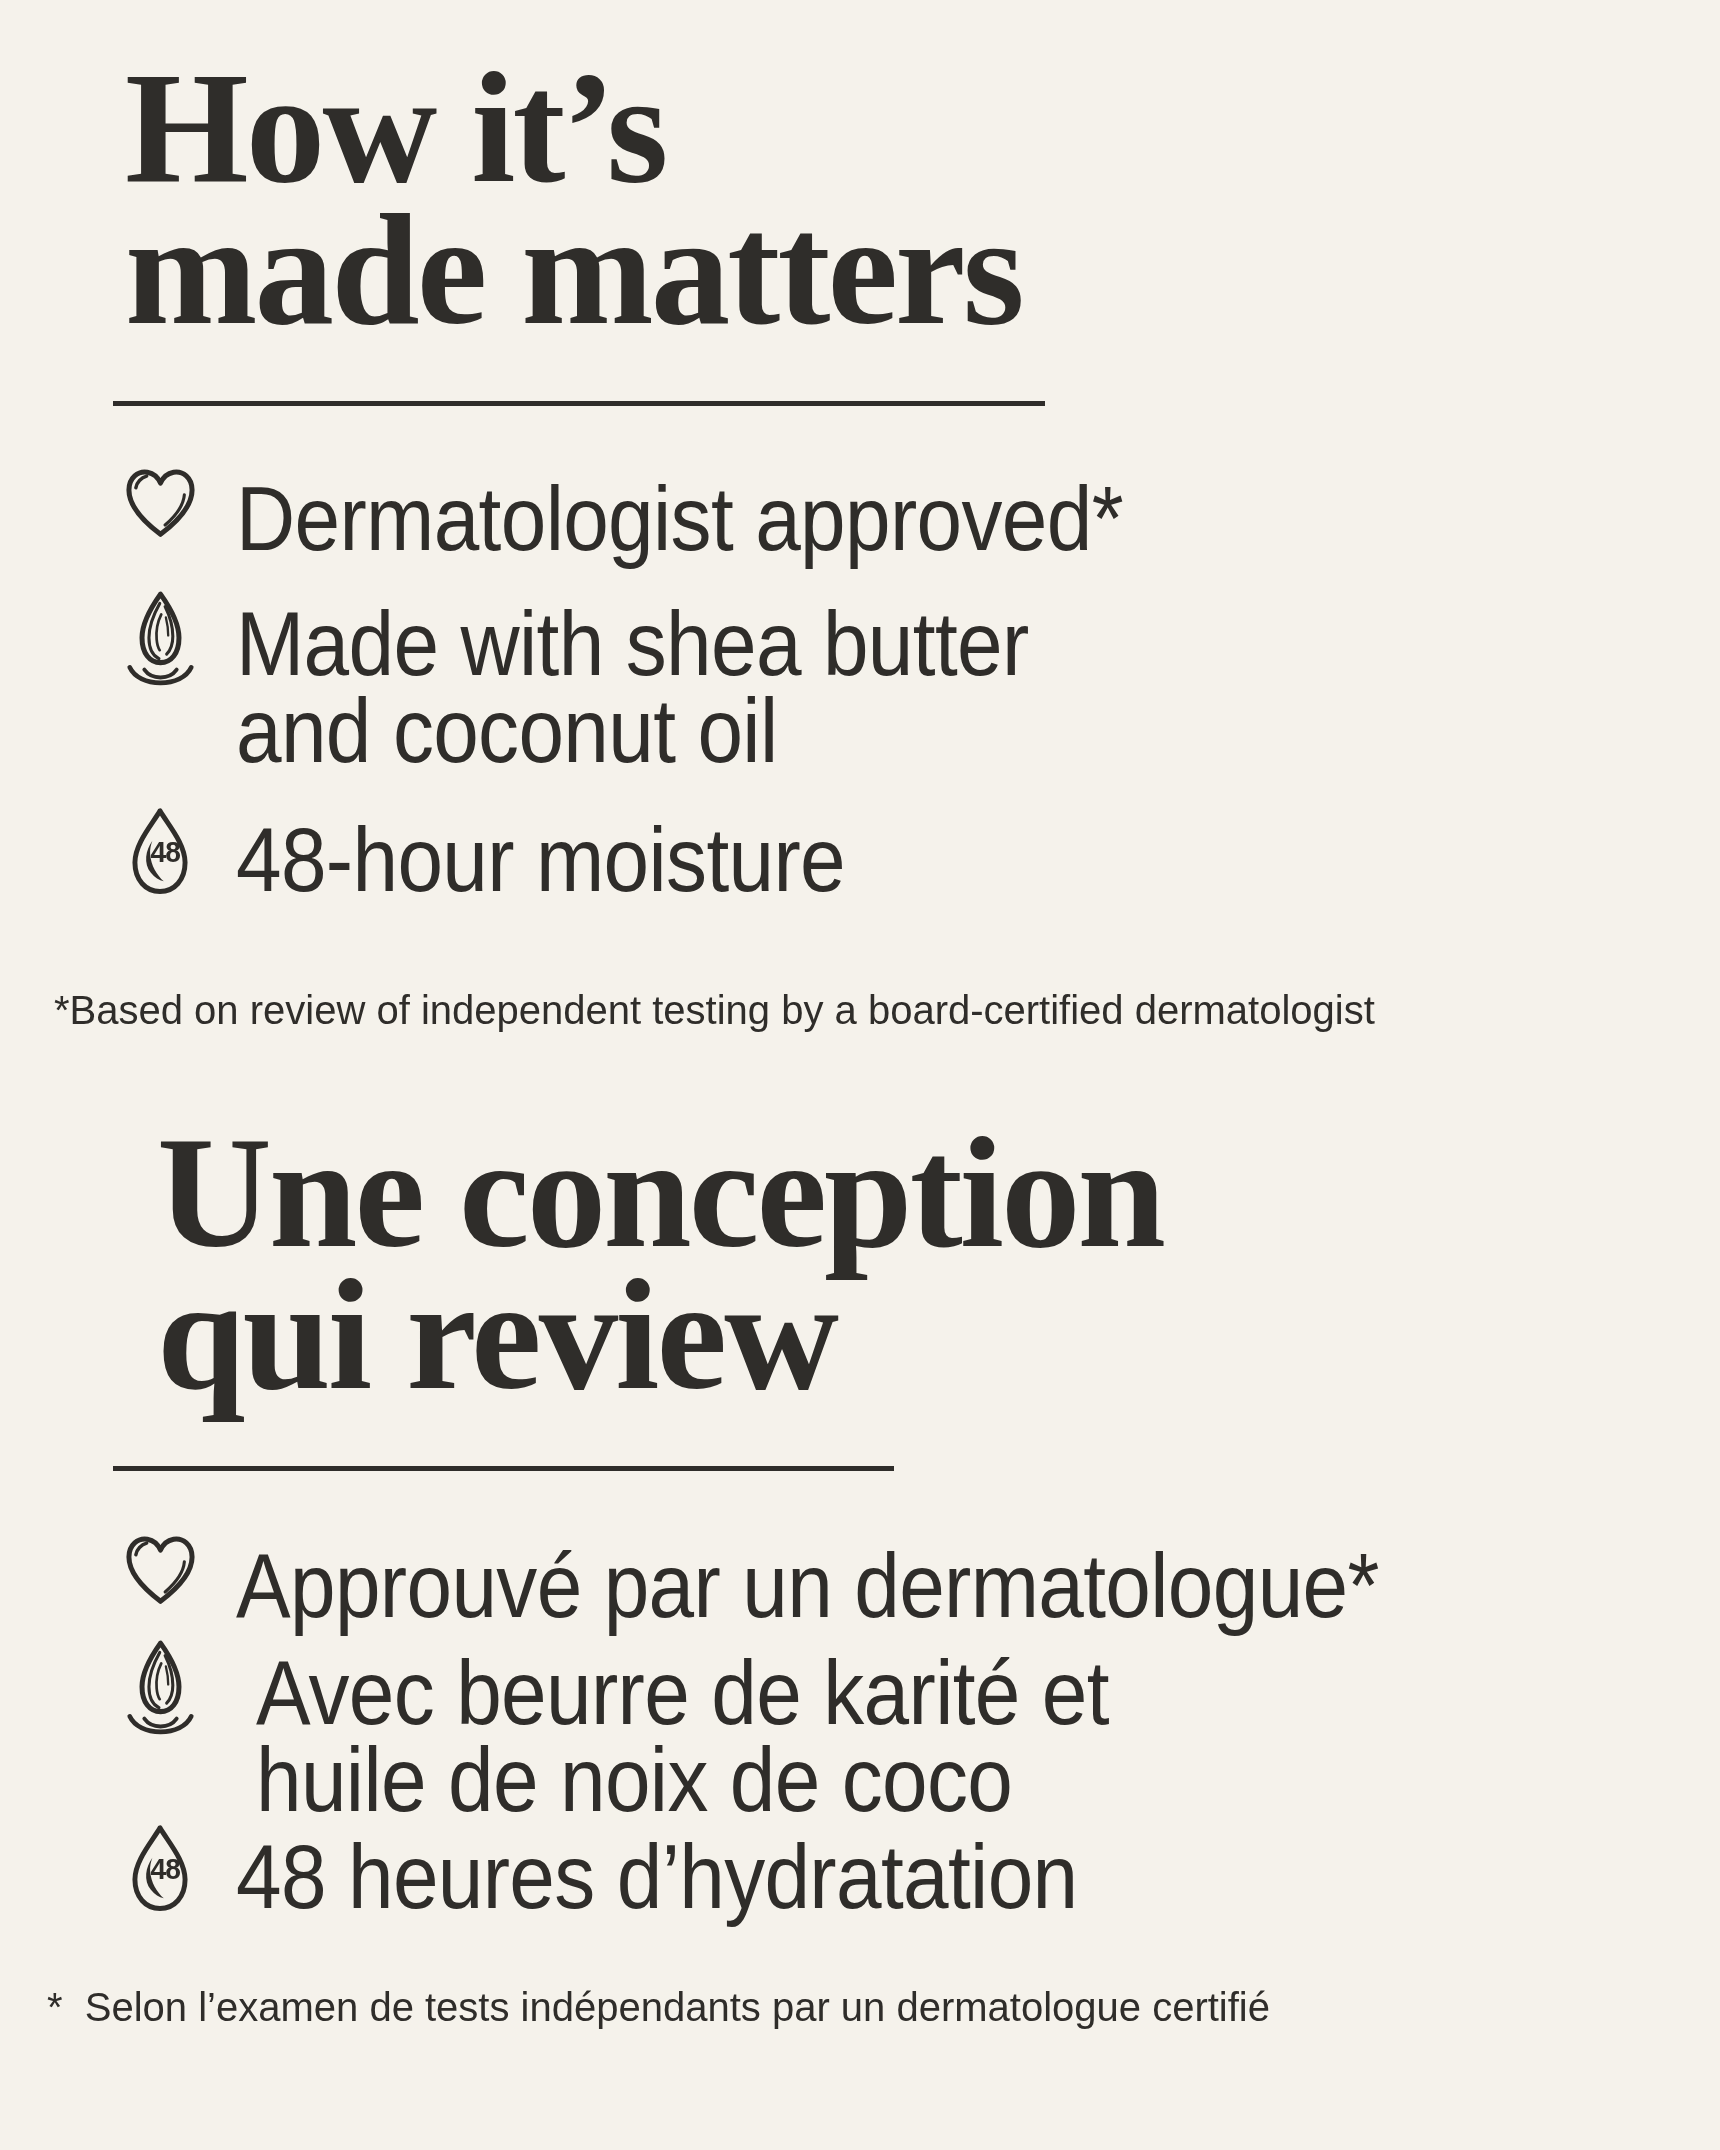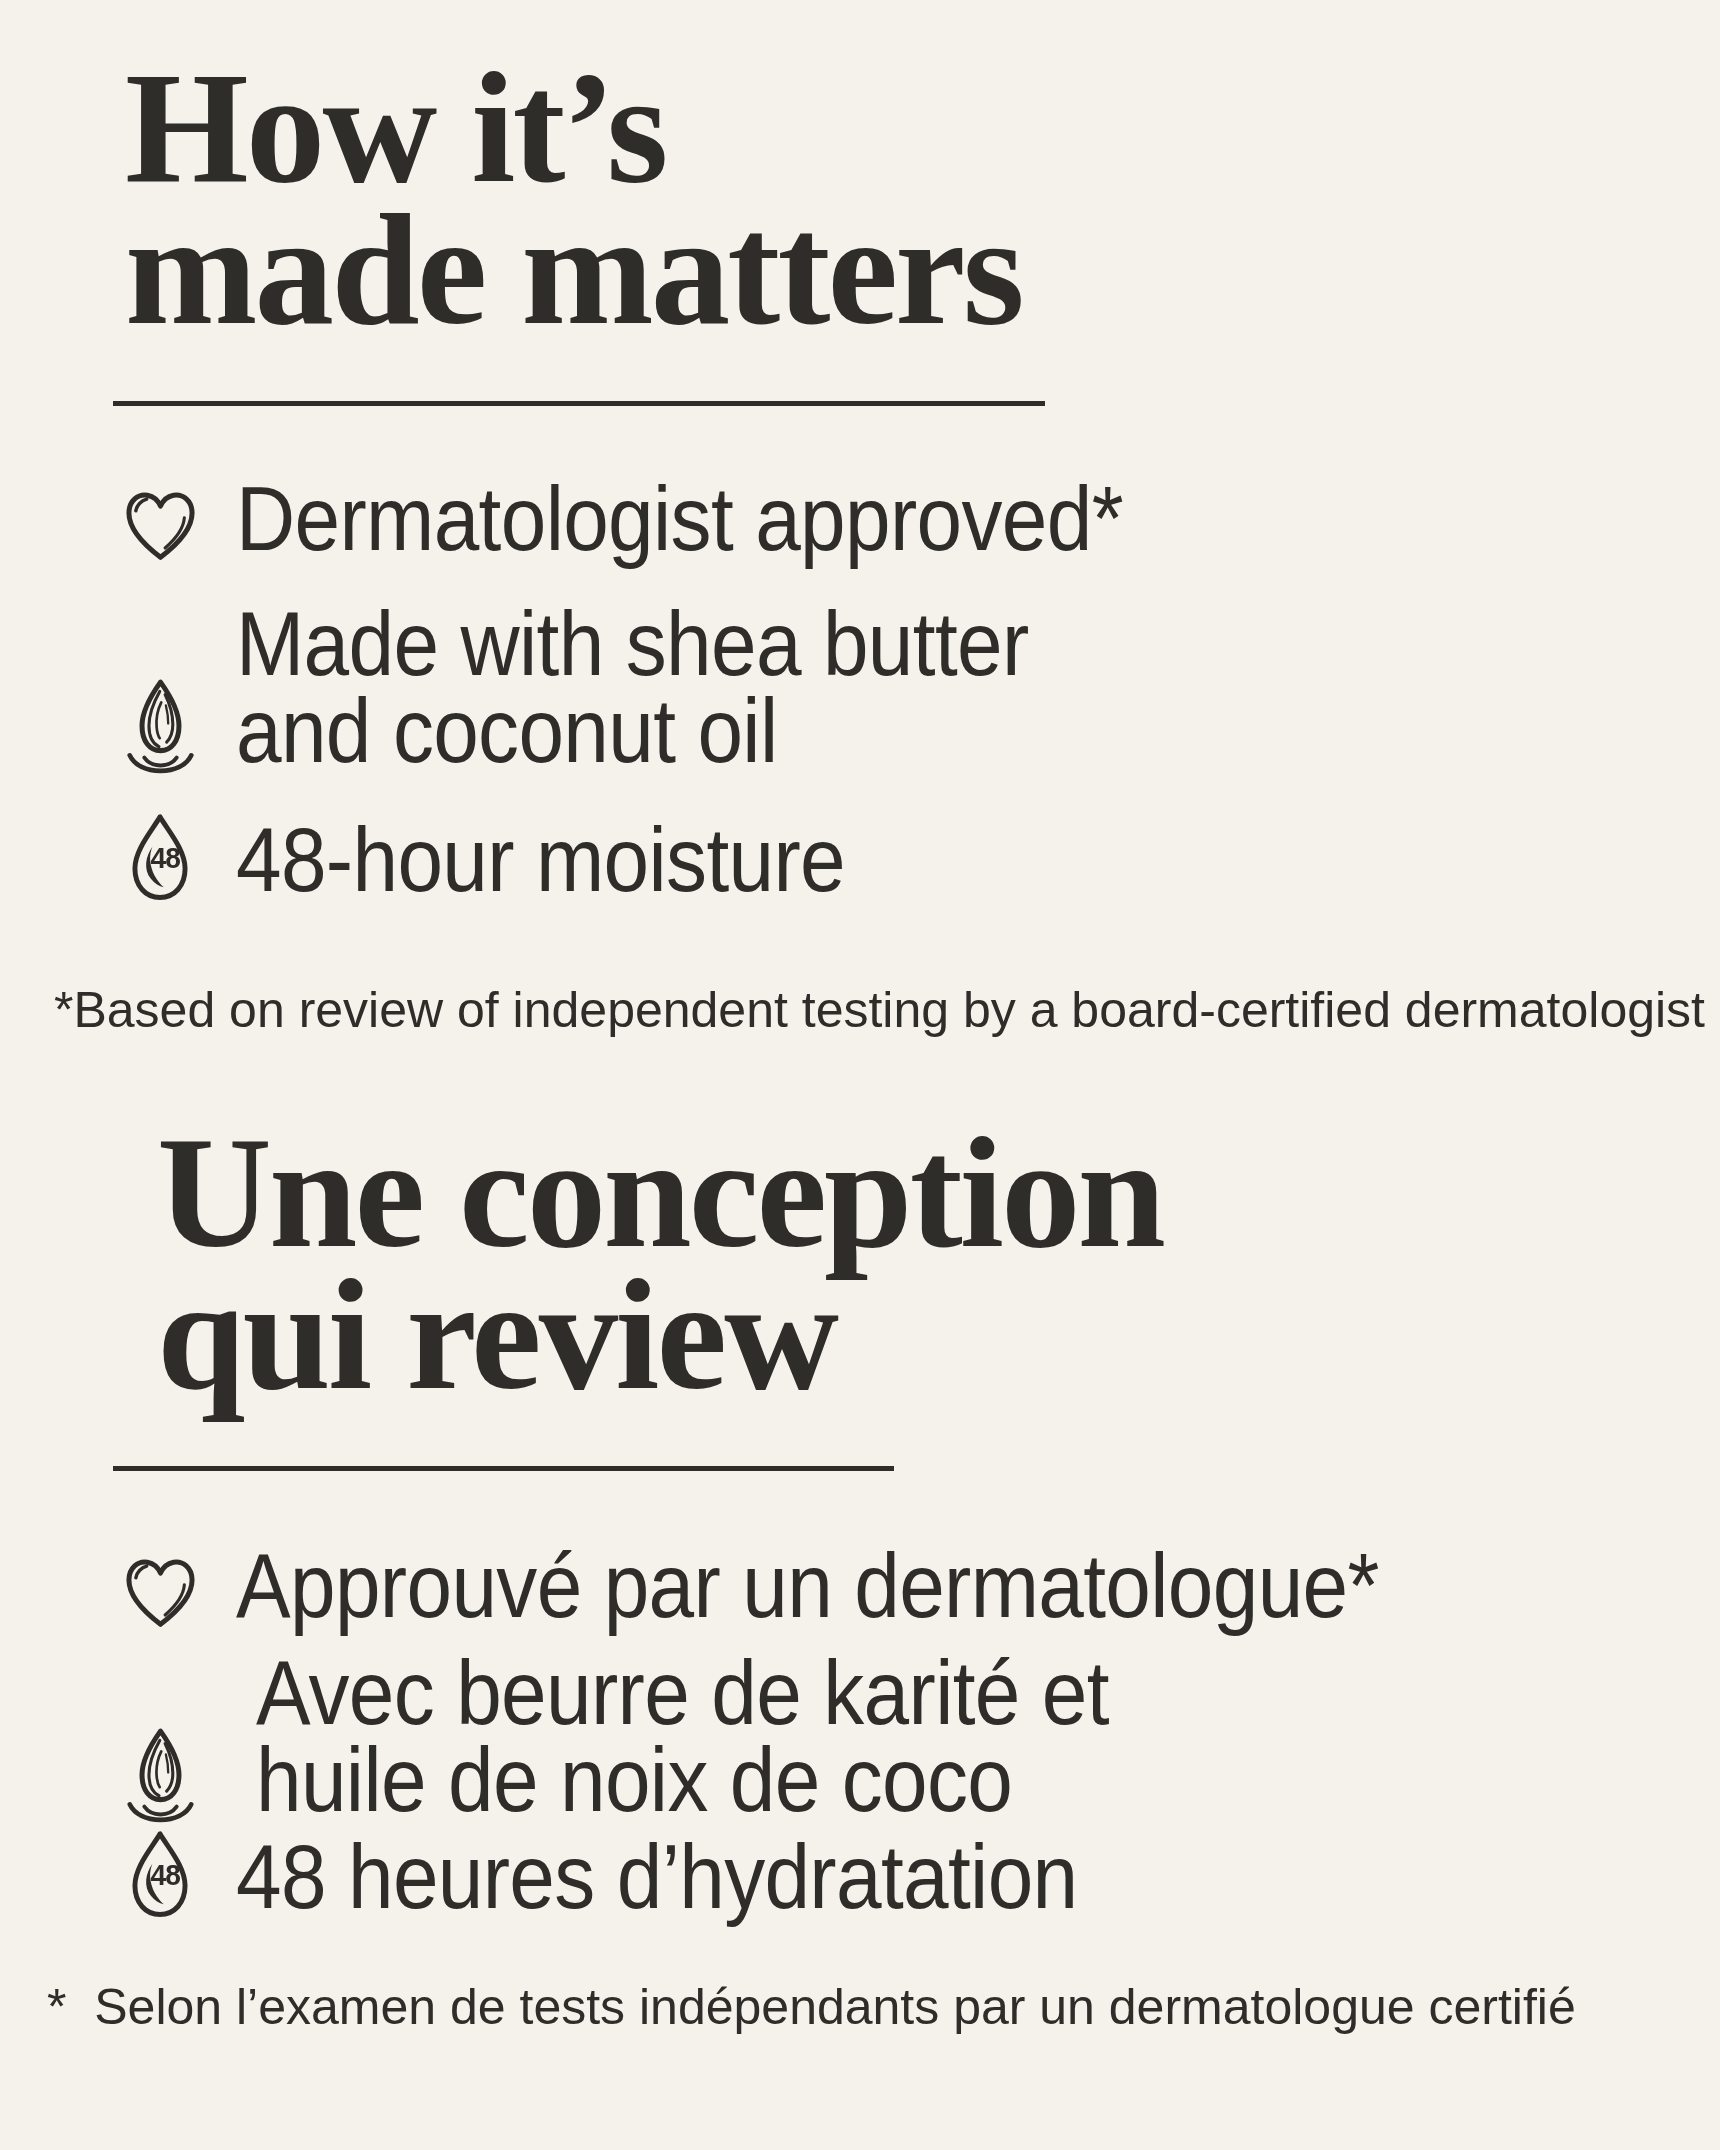--- a/index.html
+++ b/index.html
@@ -37,21 +37,21 @@
     position:absolute;
     height:5px;
     background:var(--ink);
   }
   .rule-en{left:113px;top:401px;width:932px;}
   .rule-fr{left:113px;top:1466px;width:781px;}
   .row{
     position:absolute;
     left:120px;
     display:flex;
-    align-items:flex-end;
+    align-items:flex-start;
   }
   .icon{
     flex:0 0 auto;
     width:80px;
     display:flex;
     justify-content:center;
   }
   .icon svg{display:block;}
   .btext{
     margin-left:36px;
@@ -59,21 +59,21 @@
     font-size:91px;
     line-height:87px;
     letter-spacing:-0.7px;
     transform:scaleX(0.9);
     transform-origin:left top;
     white-space:nowrap;
     color:var(--ink);
   }
   .disclaimer{
     position:absolute;
-    font-size:50px;
+    font-size:40px;
     line-height:52px;
     letter-spacing:0;
     color:var(--ink);
     white-space:pre;
   }
   .disclaimer-en{left:54px;top:984px;}
   .disclaimer-fr{left:47px;top:1940px;margin-top:41px;}
   .row-en-1{top:466px;}
   .row-en-2{top:591px;}
   .row-en-3{top:807px;}

